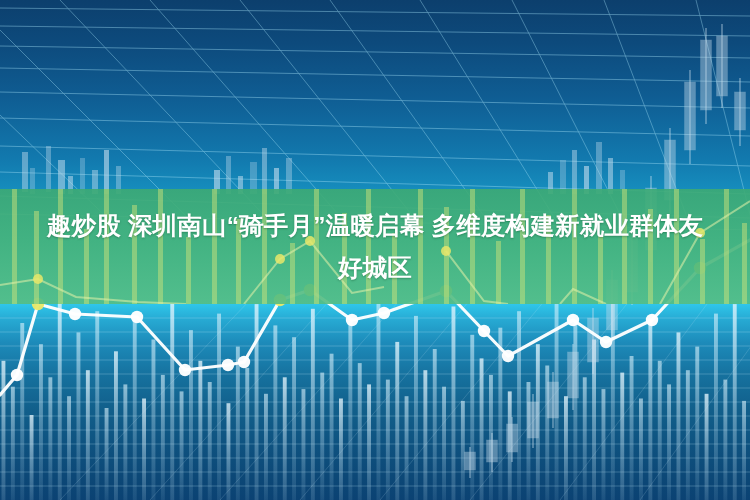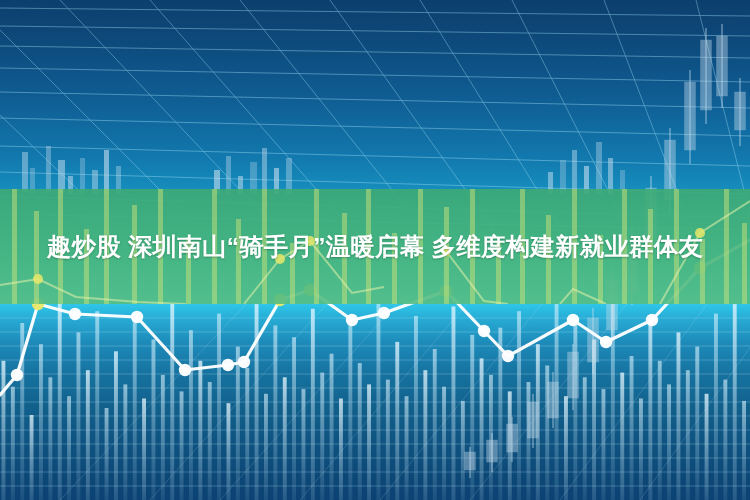--- a/index.html
+++ b/index.html
@@ -361,15 +361,16 @@
         <circle cx="280" cy="70" r="5"></circle>
         <circle cx="310" cy="52" r="5"></circle>
         <circle cx="446" cy="62" r="5"></circle>
         <circle cx="700" cy="44" r="5"></circle>
       </g>
     </svg>
   </div>
 
   <div id="headline">
     <span class="ln">趣炒股 深圳南山“骑手月”温暖启幕 多维度构建新就业群体友</span>
+    <span class="ln">好城区</span>
   </div>
 
 </div>
 
 </body></html>

